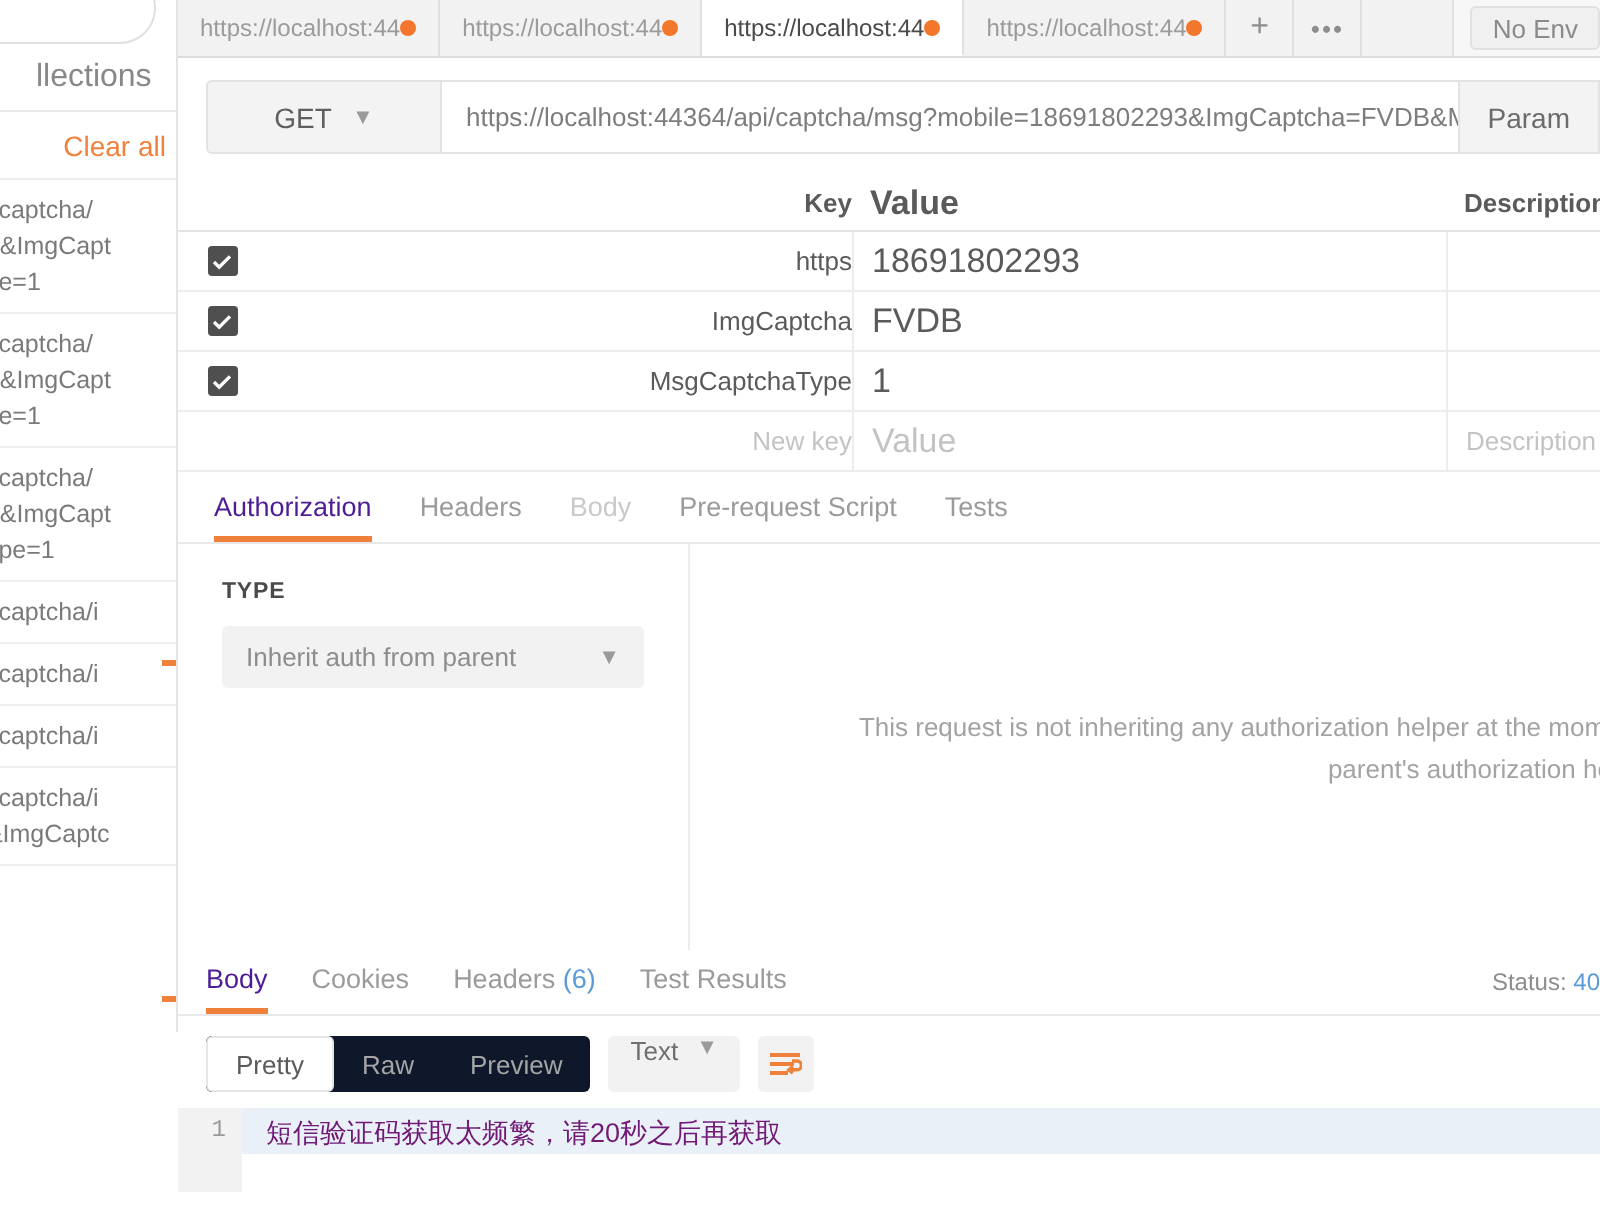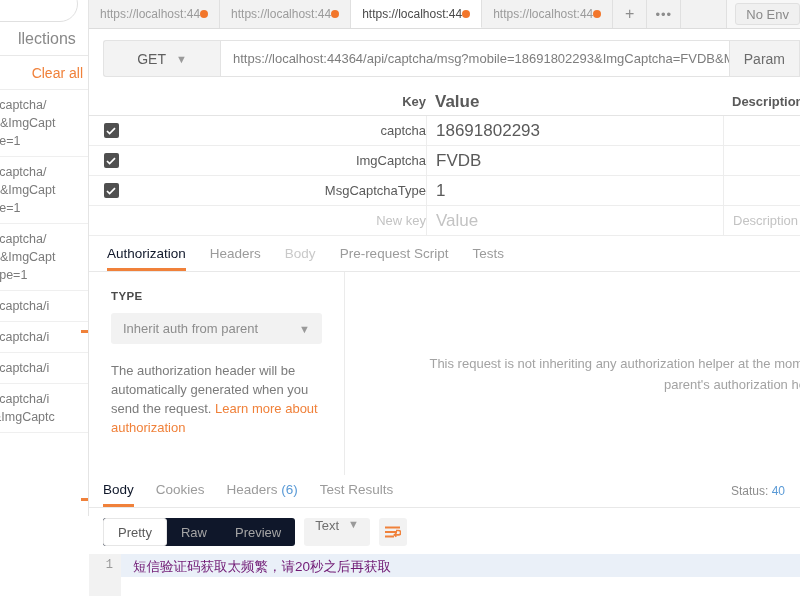--- a/index.html
+++ b/index.html
@@ -115,21 +115,21 @@
   
   .reqtabs {
     position: absolute; left: 89px; top: 241px; width: 711px; height: 31px;
     display: flex; align-items: flex-end; border-bottom: 1px solid #e8e8e8;
     padding-left: 18px; gap: 24px;
   }
   .rt {
     font-size: 13.5px; color: #9b9b9b; padding-bottom: 7px;
     border-bottom: 3px solid transparent; white-space: nowrap;
   }
-  .rt.active { color: #0f172a; border-bottom-color: #f0813a; }
+  .rt.active { color: #4c1d95; border-bottom-color: #f0813a; }
   .rt.dim { color: #c9c9c9; }
 
   
   .authpane { position: absolute; left: 89px; top: 272px; width: 711px; height: 203px; display: flex; }
   .auth-left { width: 256px; padding: 18px 22px 0 22px; border-right: 1px solid #ebebeb; }
   .auth-type-lbl { font-size: 11.5px; font-weight: bold; color: #4a4a4a; letter-spacing: .4px; }
   .auth-sel {
     margin-top: 11px; height: 31px; background: #f2f2f2; border-radius: 3px;
     display: flex; align-items: center; justify-content: space-between;
     padding: 0 12px; font-size: 13px; color: #8d8d8d;
@@ -148,21 +148,21 @@
 
   
   .respdiv { position: absolute; left: 89px; top: 475px; width: 711px; height: 128px; background: #ffffff; }
   .resptabs {
     position: relative; height: 33px; display: flex; align-items: flex-end;
     border-bottom: 1px solid #e8e8e8; padding-left: 14px; gap: 22px;
   }
   .resptabs .rt { padding-bottom: 7px; }
   .count { color: #5a9ad6; }
   .status {
-    position: absolute; right: 15px; bottom: 9px; font-size: 12px; color: #8d8d8d; white-space: nowrap;
+    position: absolute; right: 0; bottom: 9px; font-size: 12px; color: #8d8d8d; white-space: nowrap;
   }
   .status b { color: #5a9ad6; font-weight: normal; }
   .resp-toolbar { display: flex; align-items: center; gap: 9px; padding: 10px 0 8px 14px; }
   .seg { display: flex; background: #0f172a; border-radius: 3px; overflow: hidden; height: 28px; }
   .seg div {
     display: flex; align-items: center; padding: 0 14px; font-size: 13px; color: #a5a5a5;
   }
   .seg div.on { background: #ffffff; color: #5a5a5a; border: 1px solid #e6e6e6; border-radius: 3px; }
   .fmt-sel {
     display: flex; align-items: flex-start; gap: 9px; height: 28px; padding: 0 11px;
@@ -276,21 +276,21 @@
     </div>
     <div id="param-rows">
         <div class="prow">
           <div class="pc-chk">
             <span class="chk">
               <svg width="10" height="8" viewBox="0 0 10 8">
                 <path d="M1 4 L3.6 6.6 L9 1.2" fill="none" stroke="#fff" stroke-width="1.7"></path>
               </svg>
             </span>
           </div>
-          <div class="pc-key">captcha</div>
+          <div class="pc-key">https</div>
           <div class="pc-val">18691802293</div>
           <div class="pc-desc"></div>
         </div>
         <div class="prow">
           <div class="pc-chk">
             <span class="chk">
               <svg width="10" height="8" viewBox="0 0 10 8">
                 <path d="M1 4 L3.6 6.6 L9 1.2" fill="none" stroke="#fff" stroke-width="1.7"></path>
               </svg>
             </span>
@@ -328,23 +328,20 @@
       <div class="rt">Tests</div>
     </div>
 
   <div class="authpane">
     <div class="auth-left">
       <div class="auth-type-lbl">TYPE</div>
       <div class="auth-sel">
         <span>Inherit auth from parent</span>
         <span class="cv">▼</span>
       </div>
-      <div class="auth-note">
-        <span>The authorization header will be automatically generated when you send the request. </span><a href="#">Learn more about authorization</a>
-      </div>
     </div>
     <div class="auth-right">
       <div class="txt">This request is not inheriting any authorization helper at the momen… parent's authorization helper.</div>
     </div>
   </div>
 
   <div class="respdiv">
     <div class="resptabs" id="resptabs">
       <div class="rt active"><span>Body</span></div>
         <div class="rt"><span>Cookies</span></div>

